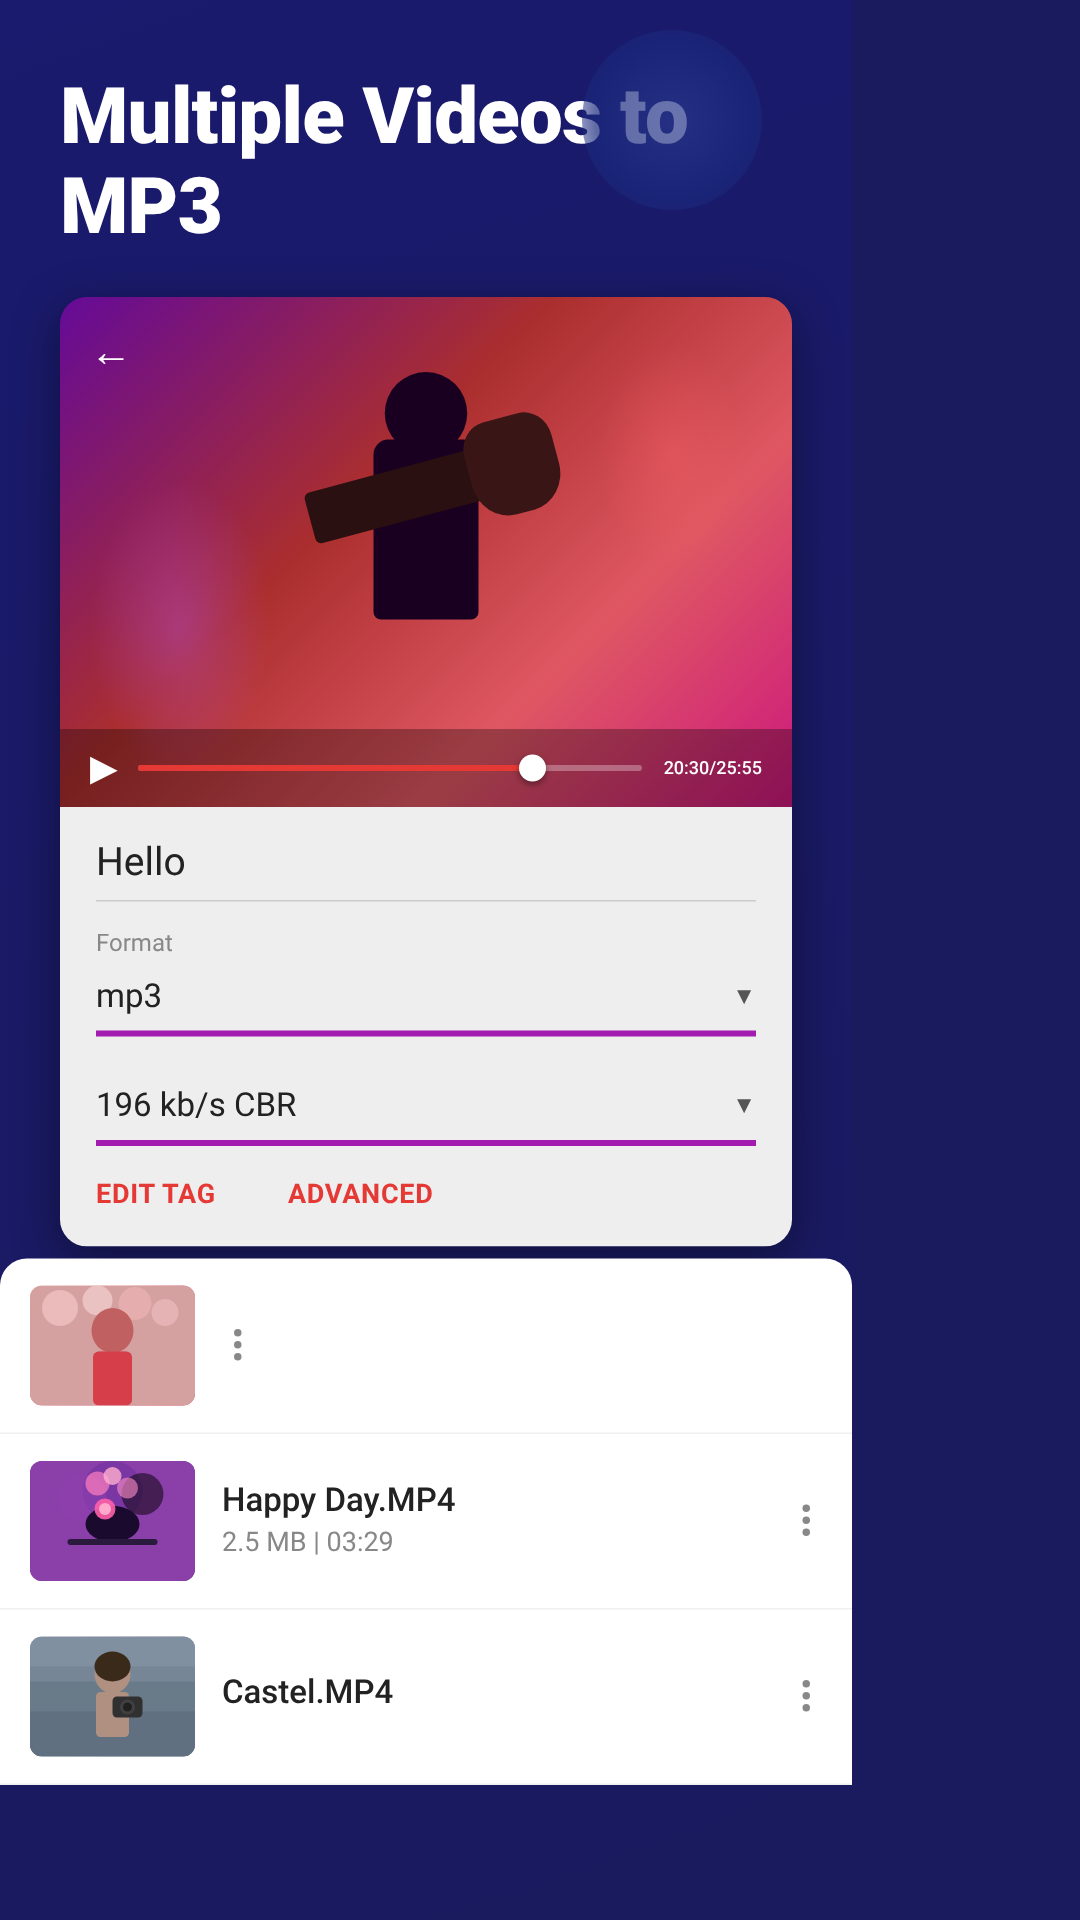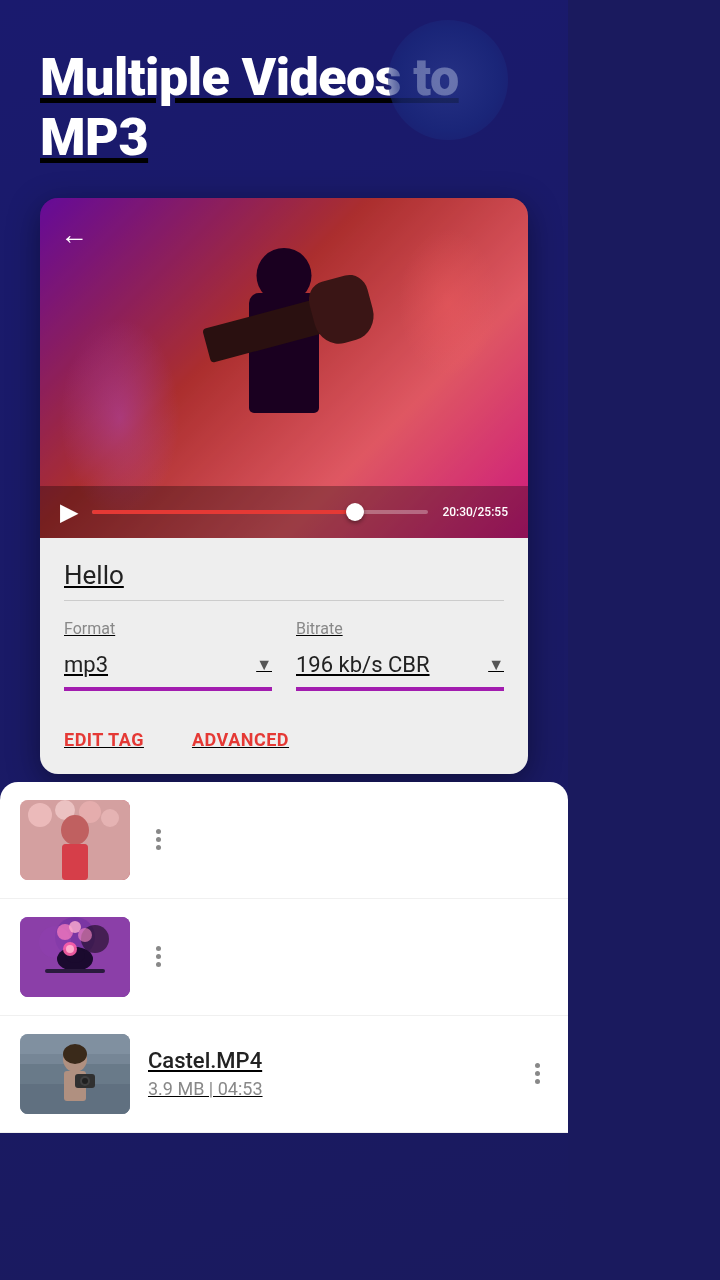--- a/index.html
+++ b/index.html
@@ -11,21 +11,20 @@
       background: #1a1a5e;
       font-family: 'Roboto', Arial, sans-serif;
       overflow-x: hidden;
     }
 
     .app-container {
       width: 568px;
       min-height: 1280px;
       background: linear-gradient(160deg, #1a1a6e 0%, #1a1a5e 100%);
       position: relative;
-      text-decoration: underline;
     }
 
     
     .header {
       padding: 48px 40px 20px 40px;
       position: relative;
     }
 
     .header-decoration {
       position: absolute;
@@ -218,21 +217,22 @@
       color: #222;
       font-weight: 400;
       padding-bottom: 10px;
       border-bottom: 1px solid #ccc;
       margin-bottom: 18px;
     }
 
     .format-row {
       display: flex;
       gap: 24px;
-      margin-bottom: 18px;
+      margin-bottom: 2px;
+      flex-direction: column;
     }
 
     .format-group {
       flex: 1;
     }
 
     .format-label {
       font-size: 16px;
       color: #888;
       margin-bottom: 4px;
@@ -394,21 +394,20 @@
 
         <div class="format-group">
           <span class="format-label">Format</span>
           <div class="format-select">
             <span class="format-value">mp3</span>
             <span class="dropdown-arrow">▼</span>
           </div>
         </div>
 
         <div class="format-group">
-          <span class="format-label">Bitrate</span>
           <div class="format-select">
             <span class="format-value">196 kb/s CBR</span>
             <span class="dropdown-arrow">▼</span>
           </div>
         </div>
       </div>
 
       <div class="action-buttons">
         <div class="action-btn">EDIT TAG</div>
         <div class="action-btn">ADVANCED</div>
@@ -458,20 +457,24 @@
           <ellipse cx="55" cy="42" rx="18" ry="12" fill="#1a0a2e"></ellipse>
           <ellipse cx="55" cy="38" rx="10" ry="8" fill="#1a0a2e"></ellipse>
           <ellipse cx="52" cy="35" rx="6" ry="5" fill="#1a0a2e"></ellipse>
 
           <circle cx="50" cy="32" r="7" fill="#ff60a8" opacity="0.9"></circle>
           <circle cx="50" cy="32" r="4" fill="#ffaacc"></circle>
 
           <rect x="25" y="52" width="60" height="4" rx="2" fill="#2a1a3e"></rect>
         </svg>
       </div>
+      <div class="file-info">
+        <div class="file-title">Happy Day.MP4</div>
+        <div class="file-meta">2.5 MB | 03:29</div>
+      </div>
       <div class="more-btn">
         <div class="more-dot"></div>
         <div class="more-dot"></div>
         <div class="more-dot"></div>
       </div>
     </div>
 
     <div class="file-item">
       <div class="file-thumbnail thumb-3">
         <svg width="110" height="80" viewBox="0 0 110 80" xmlns="http://www.w3.org/2000/svg">
@@ -485,21 +488,20 @@
 
           <rect x="55" y="40" width="20" height="14" rx="3" fill="#303030"></rect>
           <circle cx="65" cy="47" r="5" fill="#404040"></circle>
           <circle cx="65" cy="47" r="3" fill="#202020"></circle>
 
           <ellipse cx="55" cy="20" rx="12" ry="10" fill="#3a2a1a"></ellipse>
         </svg>
       </div>
       <div class="file-info">
         <div class="file-title">Castel.MP4</div>
-        <div class="file-meta">3.9 MB | 04:53</div>
       </div>
       <div class="more-btn">
         <div class="more-dot"></div>
         <div class="more-dot"></div>
         <div class="more-dot"></div>
       </div>
     </div>
 
   </div>
 

